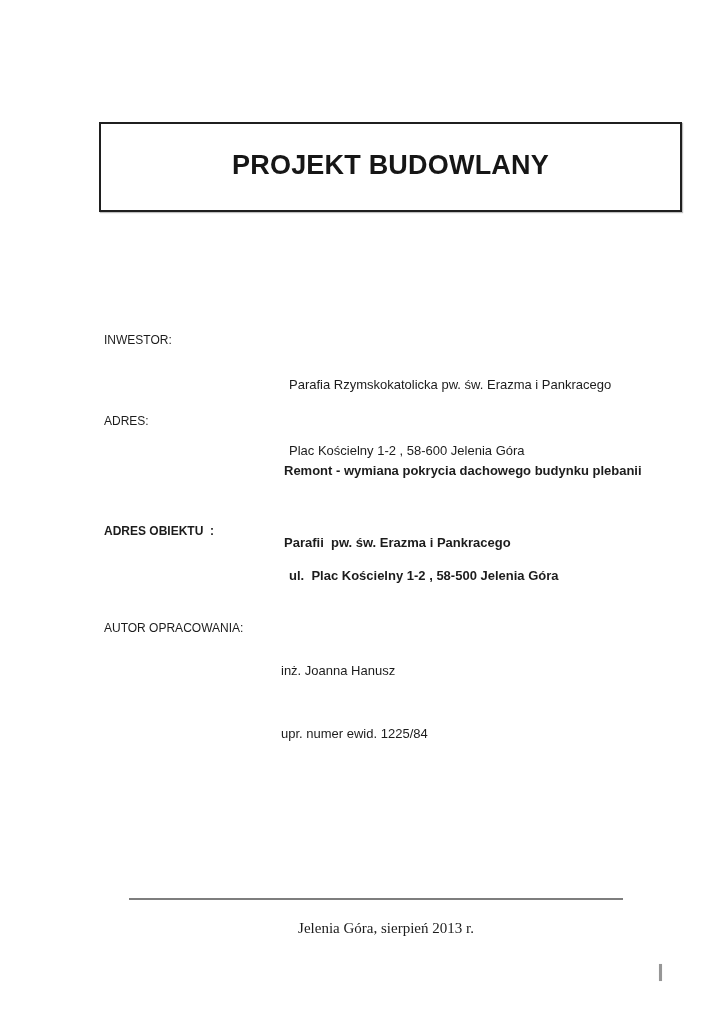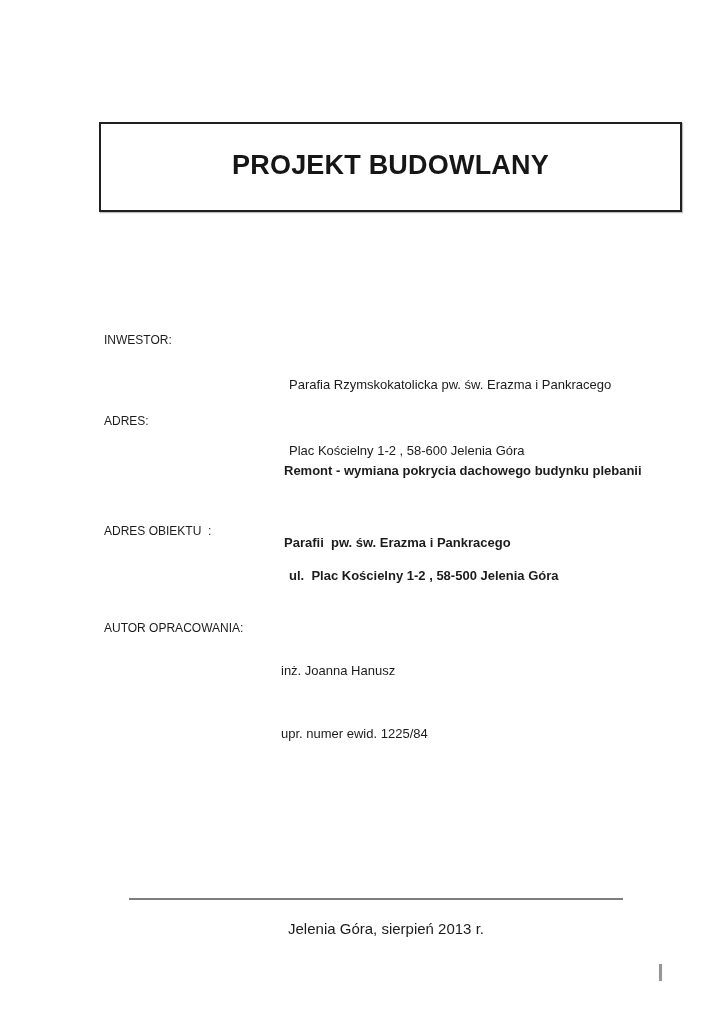--- a/index.html
+++ b/index.html
@@ -47,40 +47,41 @@
     line-height: 22px;
     white-space: pre;
   }
   .val span { display: block; }
   .bold { font-weight: 700; }
   #val-inwestor { left: 289px; top: 330px; }
   #lbl-inwestor { top: 330px; }
   #lbl-obiekt   { top: 411px; }
   #val-obiekt   { left: 284px; top: 411px; line-height: 24px; }
   #val-obiekt .indent { }
-  #lbl-adres    { top: 521px; }
+  #lbl-adres    { top: 521px; font-weight: bold; }
   #val-adres    { left: 289px; top: 521px; }
   #lbl-autor    { top: 618px; }
   #val-autor    { left: 281px; top: 618px; line-height: 21px; }
   .divider {
     position: absolute;
     left: 129px;
     top: 898px;
     width: 494px;
     height: 2px;
     background: #7e7e7e;
   }
   .footer-line {
     position: absolute;
     left: 129px;
     top: 920px;
     width: 514px;
     text-align: center;
     font-size: 15px;
     white-space: pre;
+    font-family: Liberation Serif, serif;
   }
   .cursor-mark {
     position: absolute;
     left: 659px;
     top: 964px;
     width: 3px;
     height: 17px;
     background: #969696;
     box-shadow: 0 0 1px #c9c9c9;
   }

